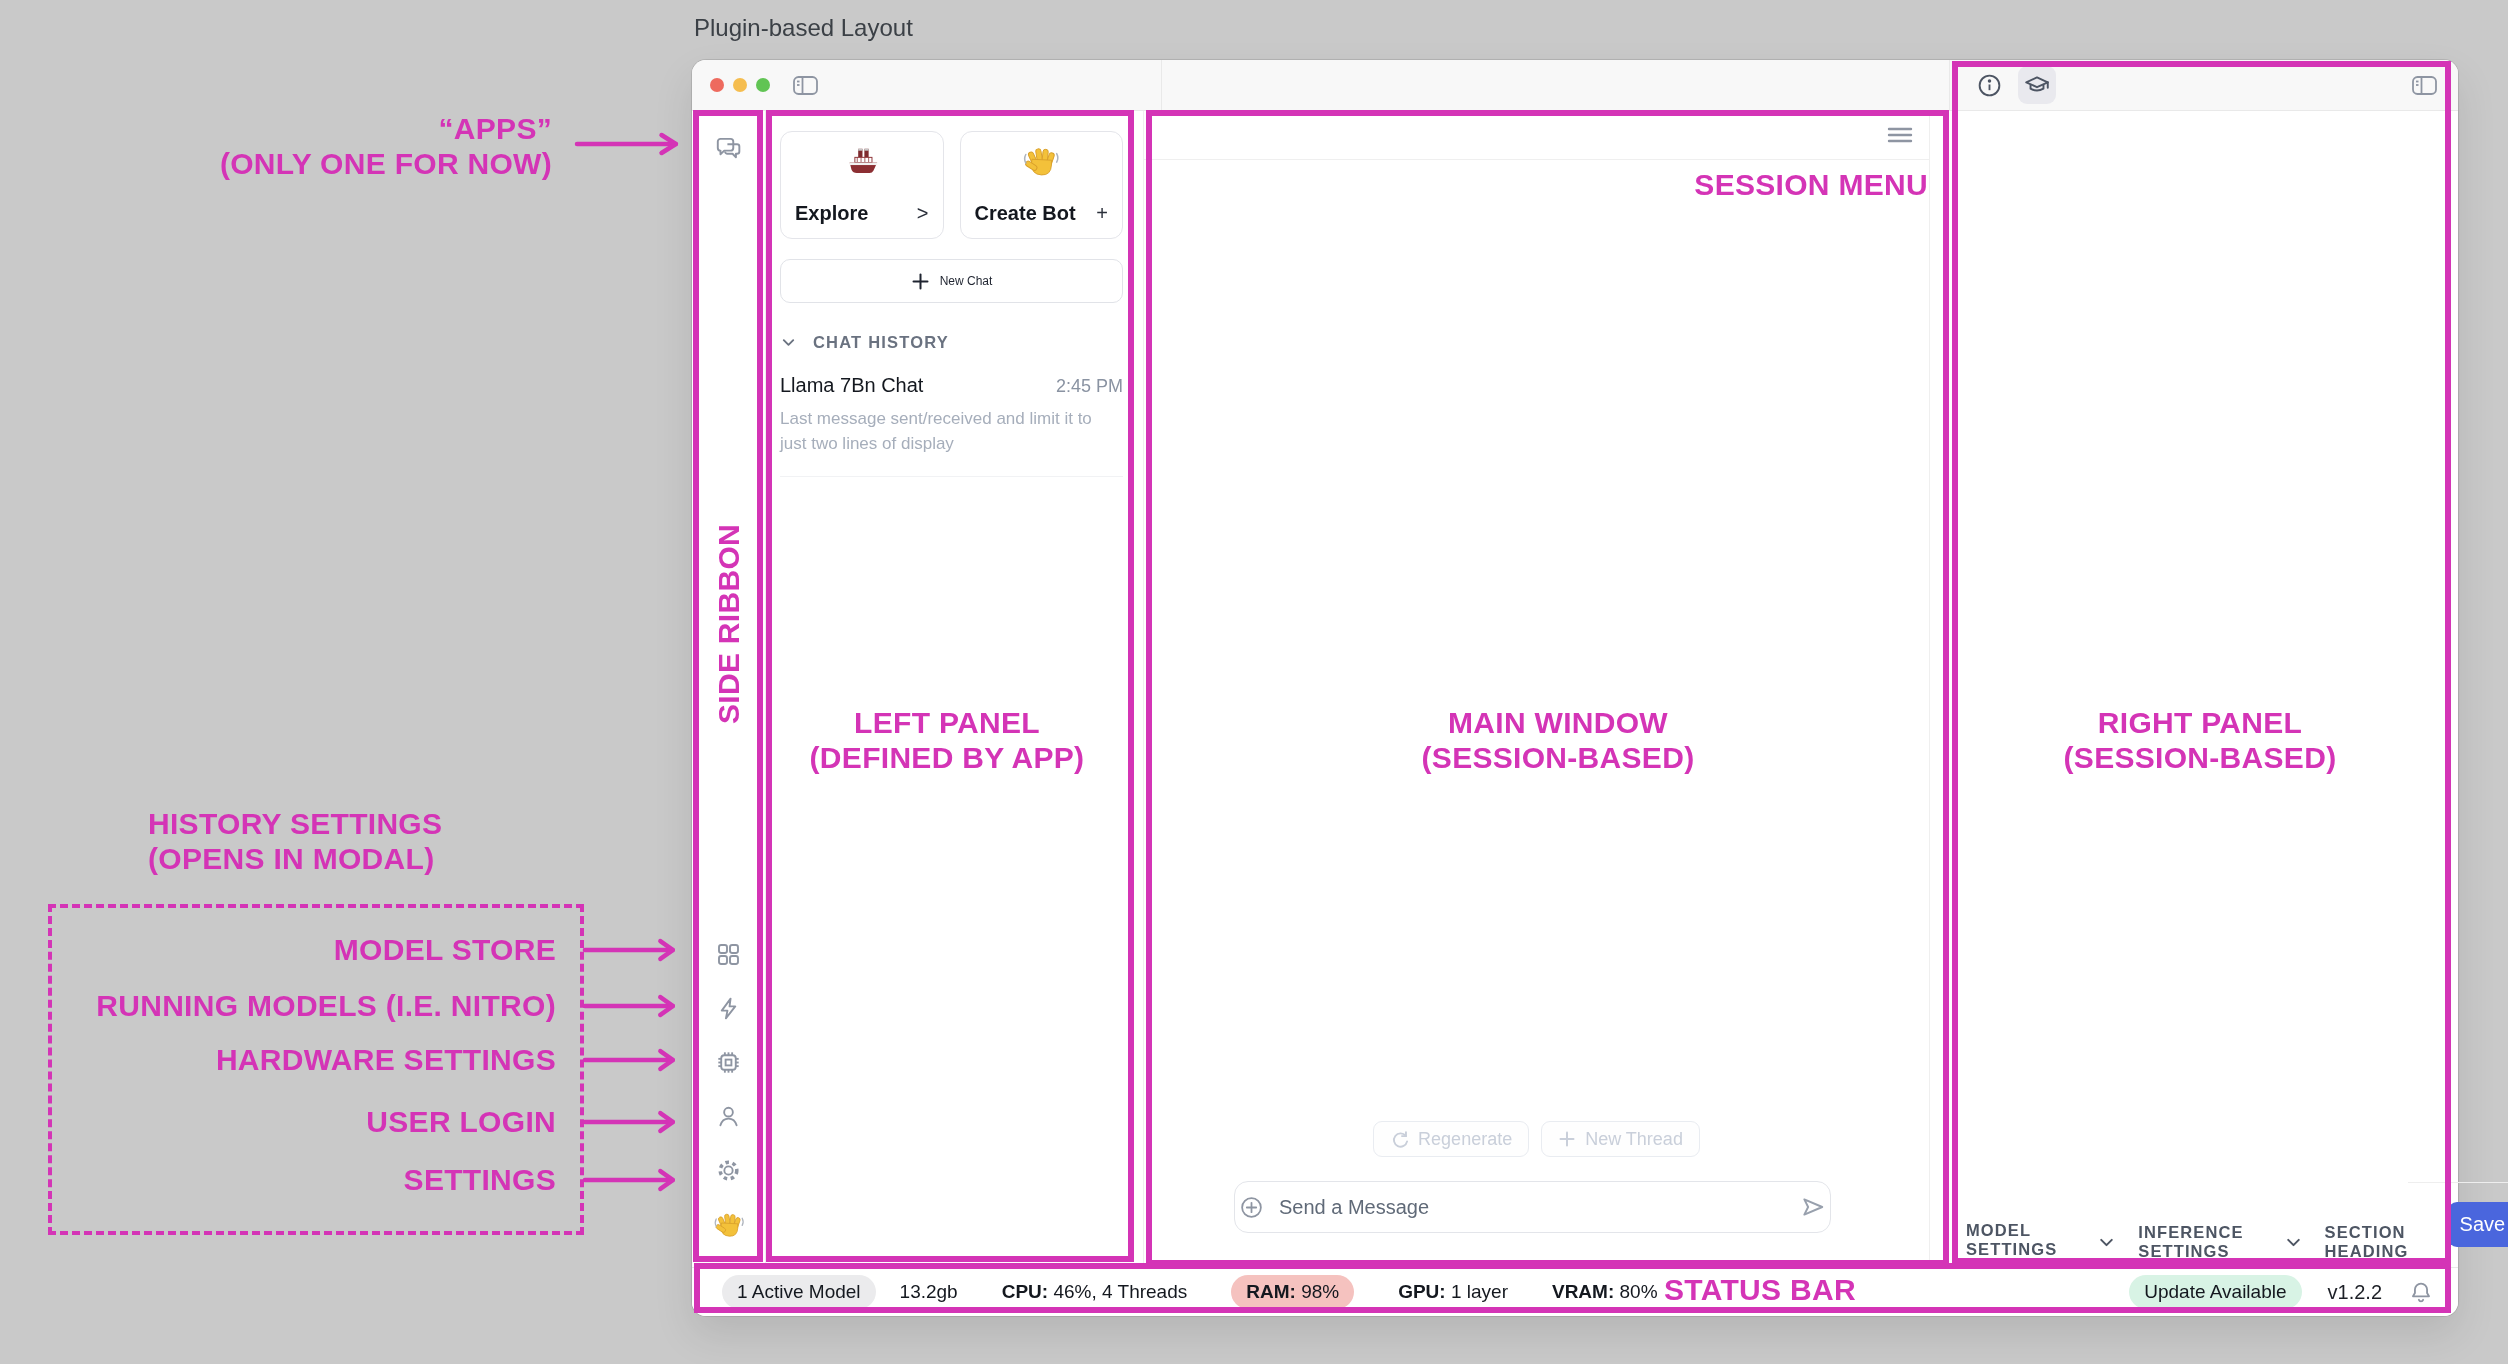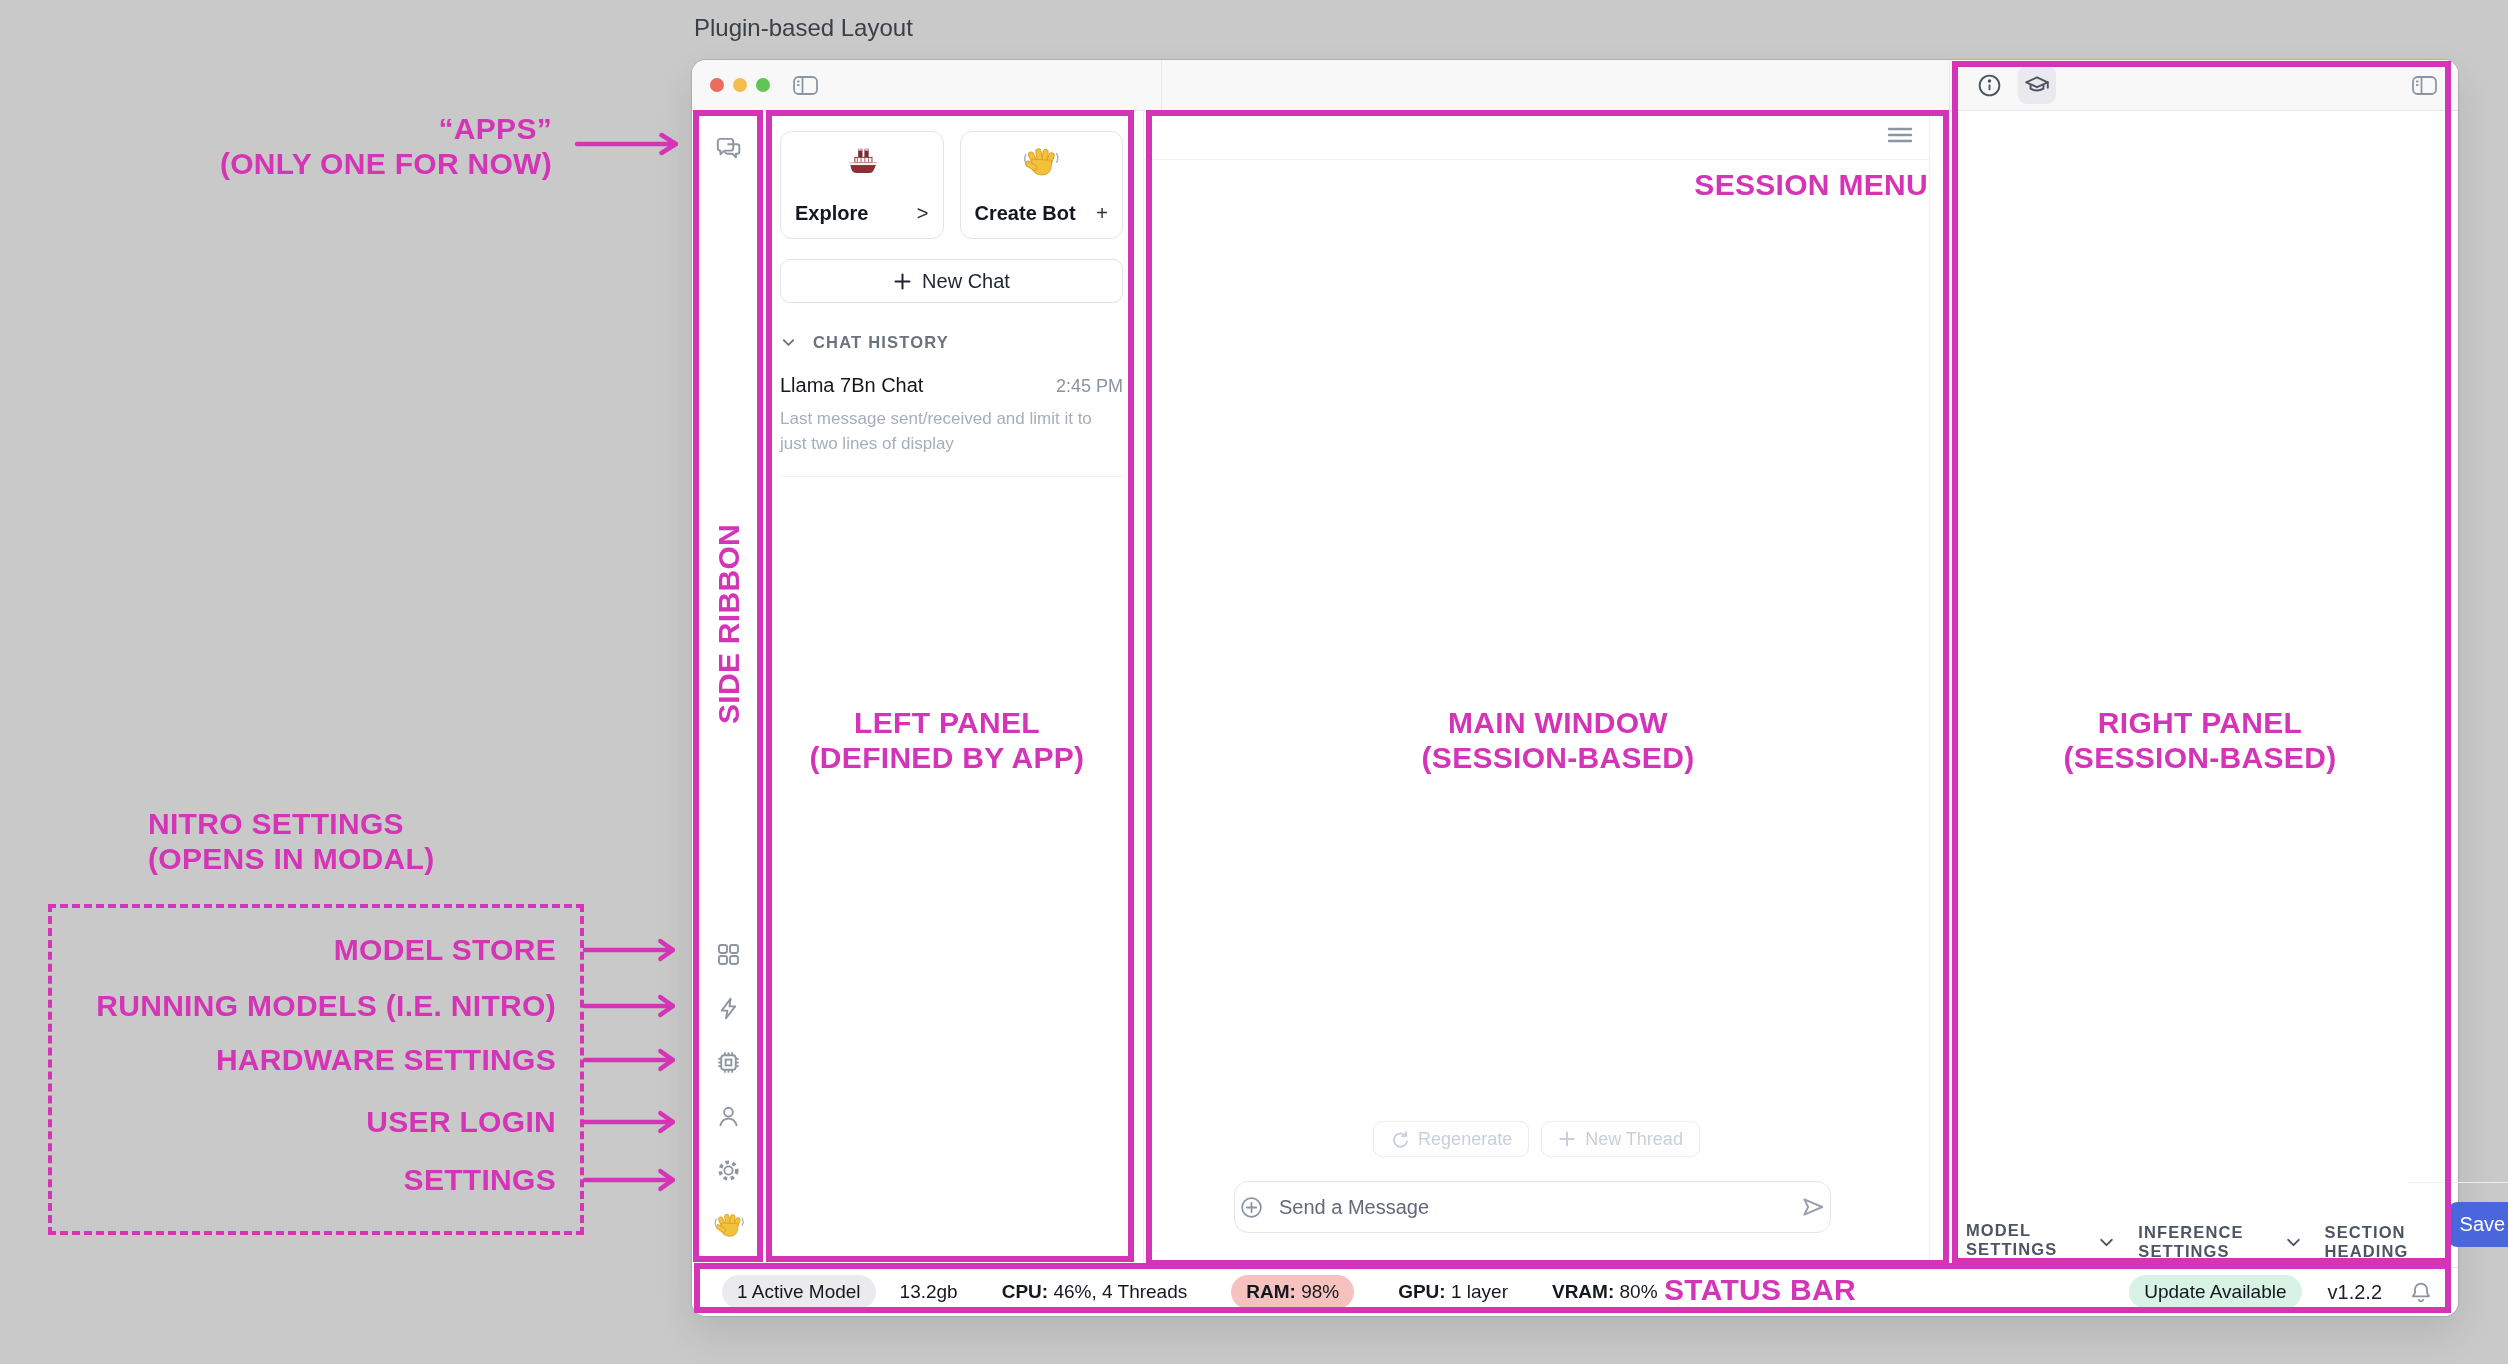--- a/index.html
+++ b/index.html
@@ -49,21 +49,21 @@
   .card{
     width:164px;height:108px;border:1px solid #e4e5ea;border-radius:12px;background:#fff;
     box-sizing:border-box;padding:13px 14px;display:flex;flex-direction:column;justify-content:space-between;
   }
   .card-label-row{display:flex;align-items:baseline;justify-content:space-between;}
   .card-label{font-size:20px;font-weight:600;color:#14181f;}
   .card-accessory{font-size:20px;color:#2a2f3a;}
   .newchat{
     margin-top:20px;height:44px;border:1px solid #e1e3e8;border-radius:10px;background:#fff;
     display:flex;align-items:center;justify-content:center;gap:10px;
-    font-size:20px;color:#1f2430;font-weight:500;
+    font-size:12px;color:#1f2430;font-weight:500;
   }
   .history-header{margin-top:30px;display:flex;align-items:center;gap:16px;color:#6a7280;}
   .history-header .hh-label{font-size:16.5px;font-weight:700;letter-spacing:1.2px;}
   .history-item{margin-top:22px;padding-bottom:20px;border-bottom:1px solid #f1f2f4;}
   .hi-top{display:flex;align-items:baseline;justify-content:space-between;}
   .hi-title{font-size:20px;color:#14181f;font-weight:500;}
   .hi-time{font-size:18px;color:#8a93a2;}
   .hi-preview{margin-top:9px;font-size:17px;line-height:25px;color:#a6aebb;max-width:336px;}
 
   
@@ -462,21 +462,21 @@
   </div>
   <div class="ann center" style="left:2200px;top:705px;text-align:center;">
     <div>RIGHT PANEL</div>
     <div>(SESSION-BASED)</div>
   </div>
 
   <div class="ann right" style="right:580px;top:167px;">SESSION MENU</div>
   <div class="ann" style="left:1664px;top:1272px;">STATUS BAR</div>
 
   <div class="ann" style="left:148px;top:806px;">
-    <div>NITRO SETTINGS</div>
+    <div>HISTORY SETTINGS</div>
     <div>(OPENS IN MODAL)</div>
   </div>
 
   <div class="ann right" style="right:1952px;top:932px;">MODEL STORE</div>
   <svg class="arrow" style="left:582px;top:937px;" width="100" height="26" viewBox="0 0 110 26" preserveAspectRatio="none" fill="none" stroke="currentColor" stroke-width="4.5" stroke-linecap="round" stroke-linejoin="round">
     <line x1="3" y1="13" x2="100" y2="13"></line>
       <polyline points="86,4 100,13 86,22"></polyline>
   </svg>
 
   <div class="ann right" style="right:1952px;top:988px;">RUNNING MODELS (I.E. NITRO)</div>

